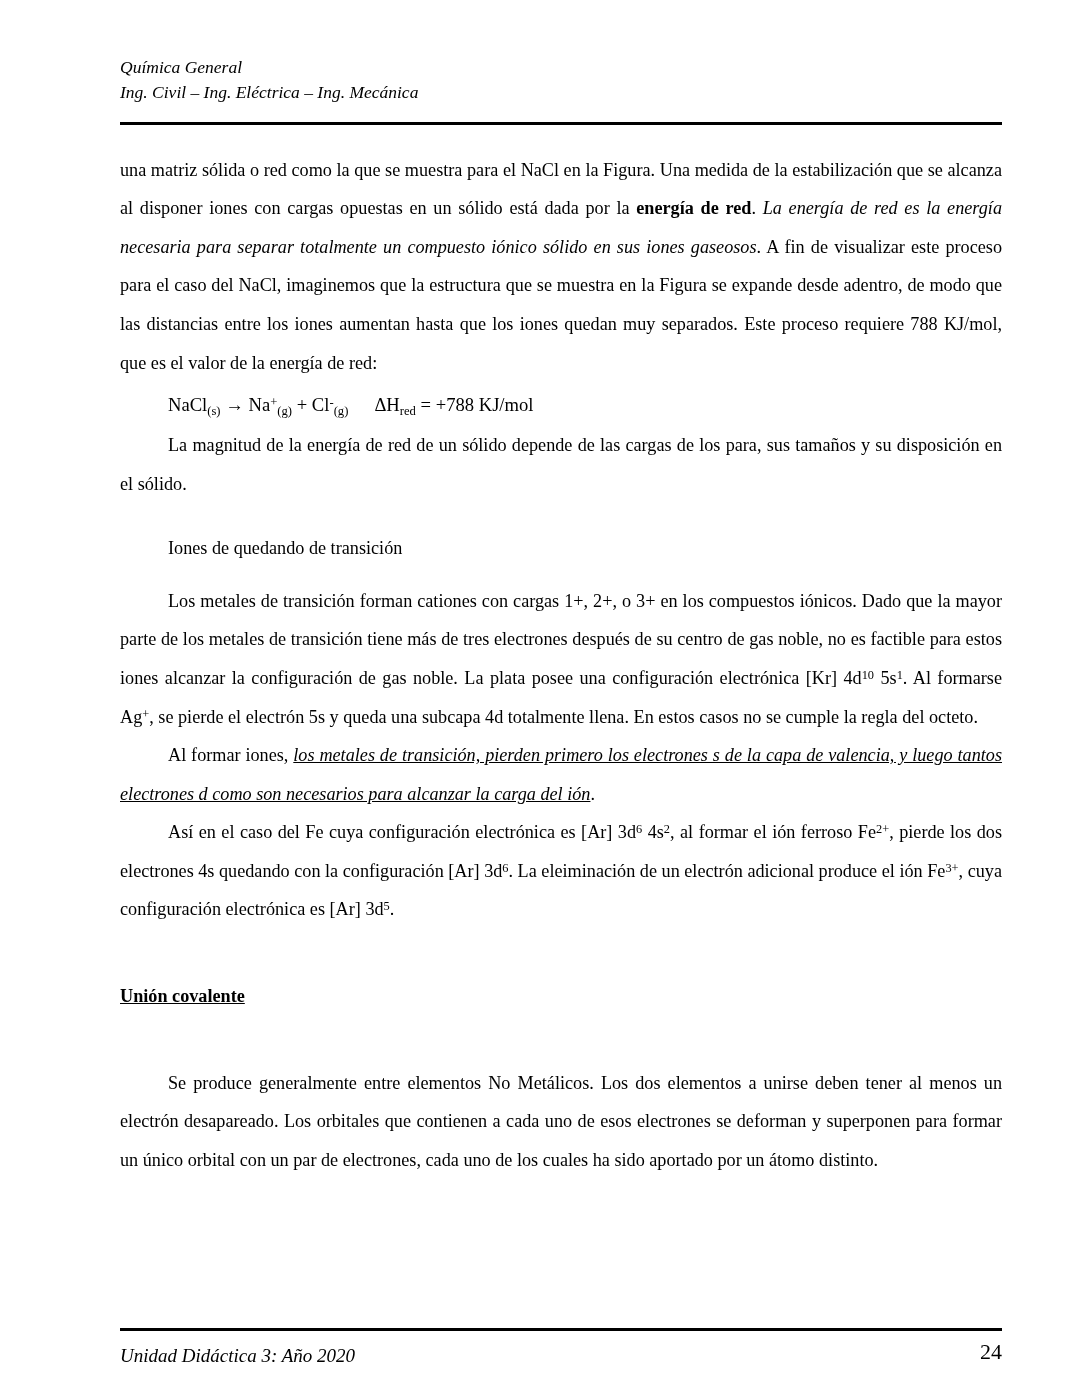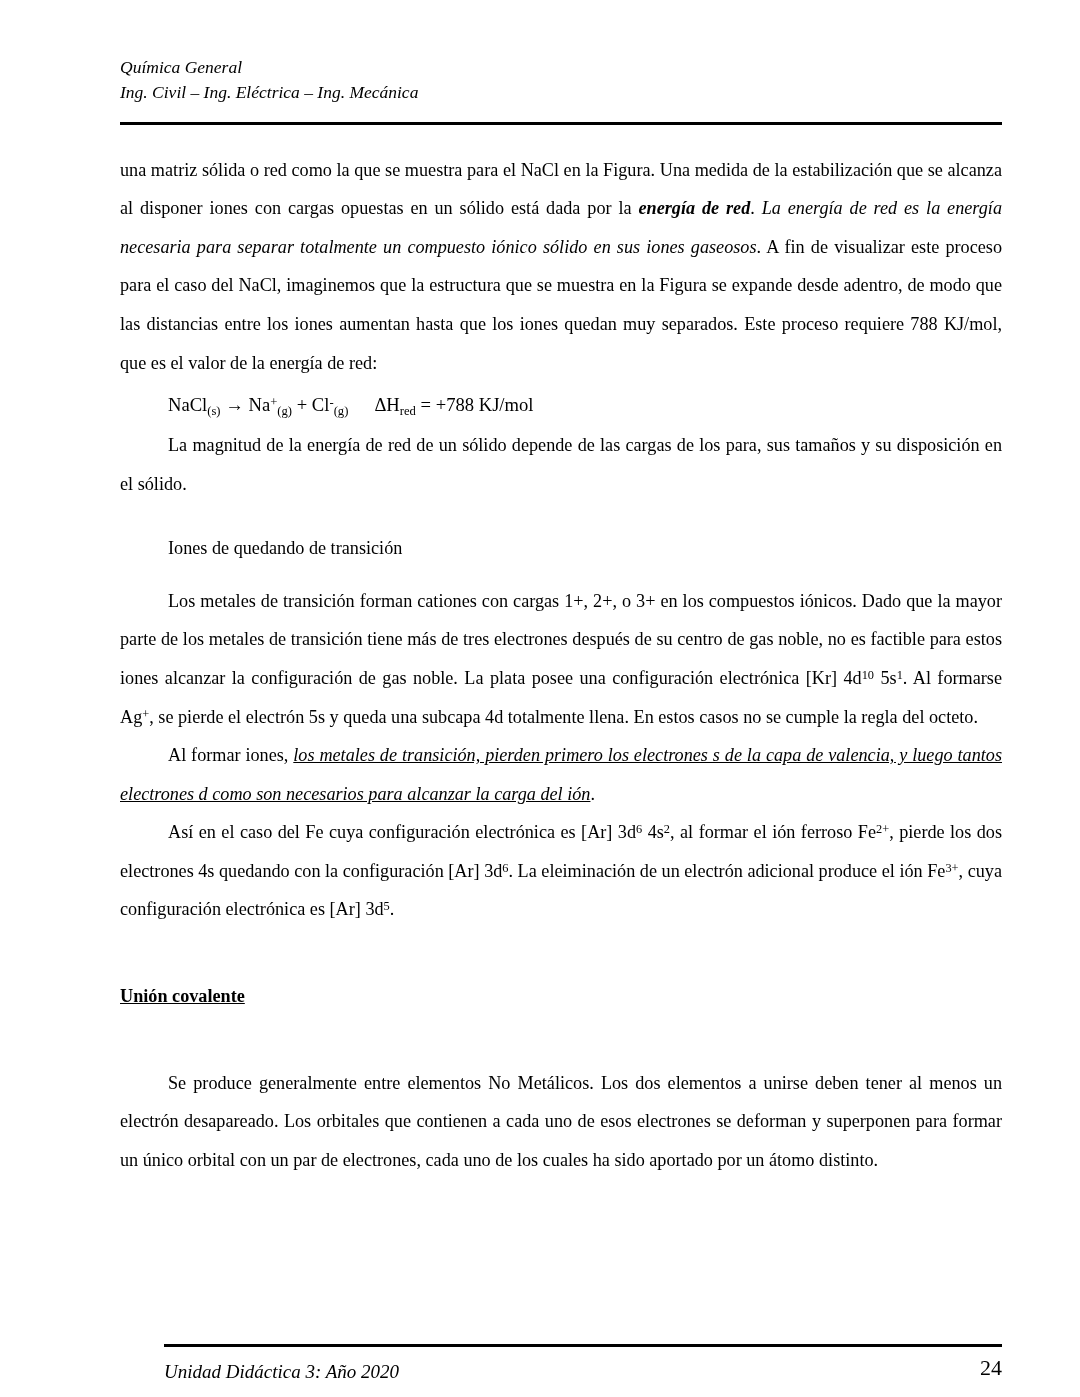--- a/index.html
+++ b/index.html
@@ -46,43 +46,42 @@
   .eq {
     margin: 4px 0 2px 0;
     text-indent: 48px;
     font-size: 18.6px;
     line-height: 2.0;
     white-space: nowrap;
   }
   .eq .gap { display: inline-block; width: 26px; }
   sub { font-size: 0.68em; vertical-align: -0.28em; }
   sup { font-size: 0.68em; vertical-align: 0.42em; }
-  .b { font-weight: bold; font-style: italic; }
+  .b { font-weight: bold; }
   .i { font-style: italic; }
   .iu { font-style: italic; text-decoration: underline; }
   .heading-u {
     font-weight: bold;
     text-decoration: underline;
     font-size: 18.2px;
   }
   .heading-b {
     font-weight: bold;
     font-size: 18.2px;
   }
   .spacer-lg { height: 40px; }
   .spacer-md { height: 26px; }
   .spacer-sm { height: 14px; }
   .block-gap { height: 48px; }
   
   .footer {
     position: absolute;
     left: 120px;
     right: 78px;
-    bottom: 14px;
-    margin-left: 44px;
+    bottom: 30px;
   }
   .rule-bottom {
     border-top: 3.5px solid #000;
     width: 100%;
   }
   .footer-row {
     display: flex;
     justify-content: space-between;
     align-items: flex-end;
     margin-top: 8px;

